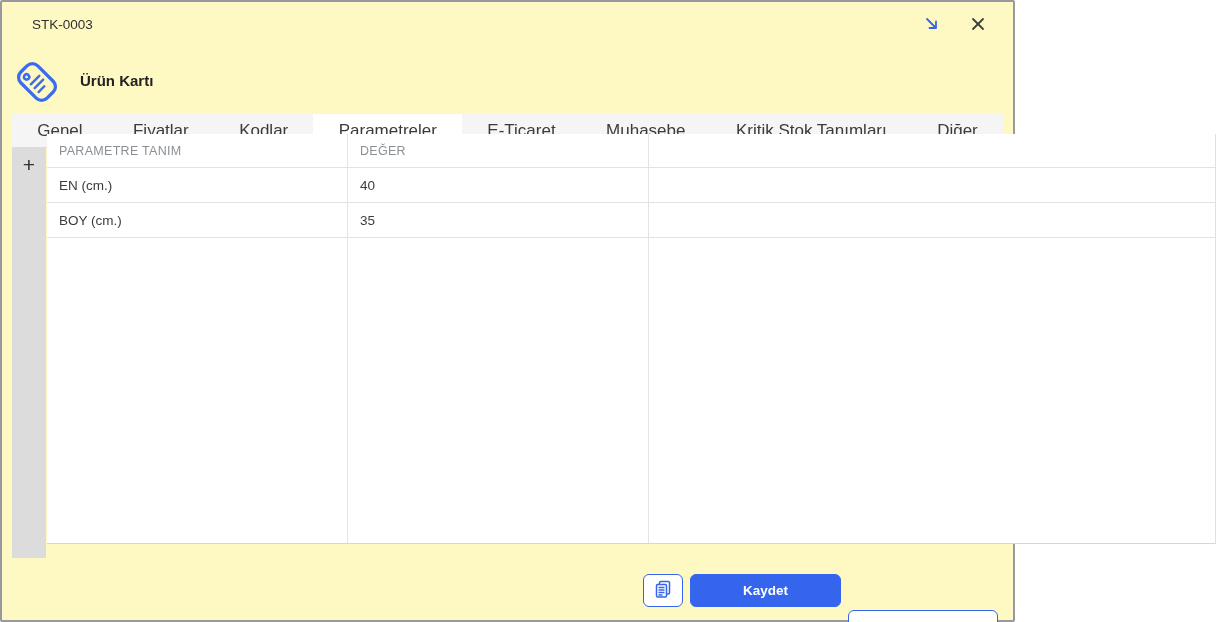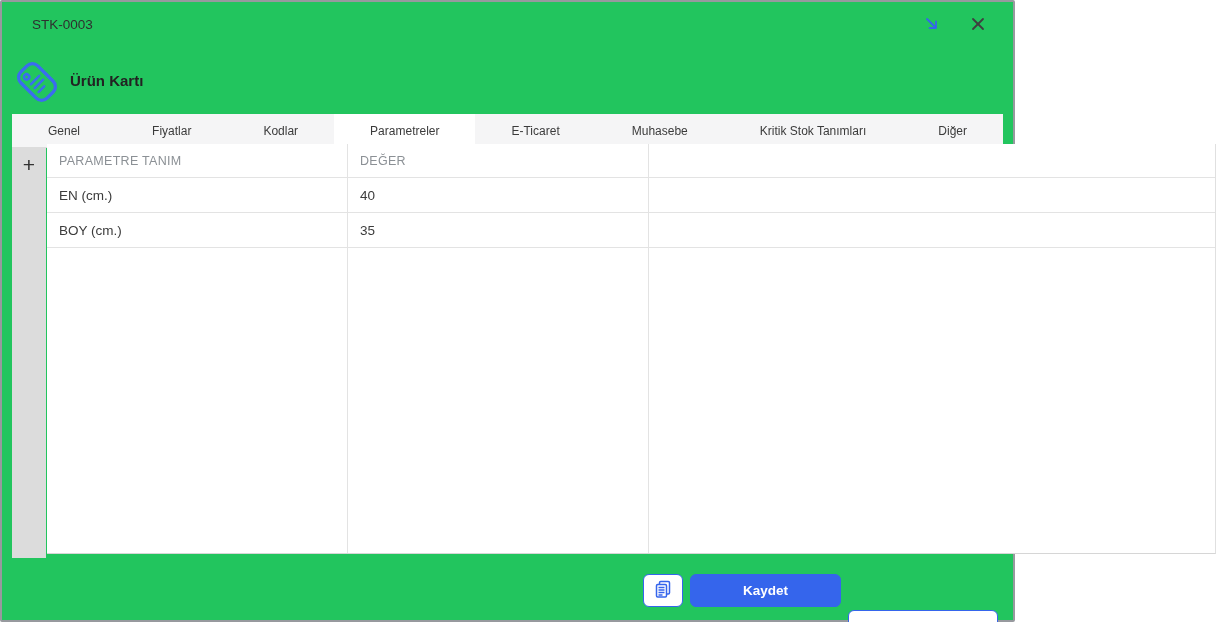--- a/index.html
+++ b/index.html
@@ -1,45 +1,45 @@
 <!DOCTYPE html>
 <html style="--accent: #3565EC; --accent2: #3B6CF0;"><head>
 <meta charset="utf-8">
 <style>
   :root { --accent:#3565EC; --accent2:#3B6CF0; }
   * { box-sizing:border-box; margin:0; padding:0; }
   html,body { width:1230px; height:622px; background:#fff; overflow:hidden;
               font-family:"Liberation Sans", sans-serif; }
   .dialog { position:absolute; inset:0; width:1015px; height:622px;
-            border:2px solid #97999e; border-radius:2px; background:#22c55e; }
+            border:2px solid #97999e; border-radius:2px; background:#fef9c3; }
 
   
   .win-title { position:absolute; left:30px; top:15px; font-size:13.5px; color:#2f2f2f; }
   .win-actions { position:absolute; right:24px; top:12px; display:flex; gap:24px; align-items:center; }
   .icon-btn { width:22px; height:22px; display:flex; align-items:center; justify-content:center; cursor:pointer; background:none; border:none; }
 
-  .card-head { position:absolute; left:10px; top:55px; display:flex; align-items:center; gap:8px; }
+  .card-head { position:absolute; left:10px; top:55px; display:flex; align-items:center; gap:18px; }
   .tag-wrap { width:50px; height:50px; display:flex; align-items:center; justify-content:center; }
   .card-title { font-size:15px; font-weight:bold; color:#222; margin-bottom:3px; }
   .card-sub { font-size:13px; color:#454545; }
 
   
   .tabbar { position:absolute; left:10px; right:10px; top:112px; height:34px;
             display:flex; background:#f5f5f6; border-bottom:1px solid #dcdcdc; }
   .tab { flex:1 1 auto; display:flex; align-items:center; justify-content:center;
-         padding:0 16px; font-size:12px; color:#3b3b3b; cursor:pointer; white-space:nowrap; }
+         padding:0 16px; font-size:17px; color:#3b3b3b; cursor:pointer; white-space:nowrap; }
   .tab.active { background:#fff; border-bottom:3px solid var(--accent); padding-top:3px; }
 
   
   .strip { position:absolute; left:10px; top:146px; width:34px; height:410px; background:#dcdcdc; }
   .add-btn { height:34px; display:flex; align-items:center; justify-content:center;
              font-size:21px; color:#333; cursor:pointer; user-select:none; }
 
   
-  .ptable { position:absolute; left:45px; top:142px; width:1169px; height:410px;
+  .ptable { position:absolute; left:45px; top:132px; width:1169px; height:410px;
             display:grid; grid-template-columns:301px 301px 1fr;
             grid-template-rows:34px 35px 35px 1fr;
             background:#fff; border-right:1px solid #e0e0e0; border-bottom:1px solid #d6d6d6; }
   .cell { display:flex; align-items:center; padding:0 12px; font-size:13.5px; color:#3c3c3c;
           border-bottom:1px solid #e3e3e3; }
   .cell.v { border-right:1px solid #e3e3e3; }
   .cell.head { font-size:12.5px; color:#8b9095; letter-spacing:.3px; }
   .cell.fill { border-bottom:none; }
 
   

